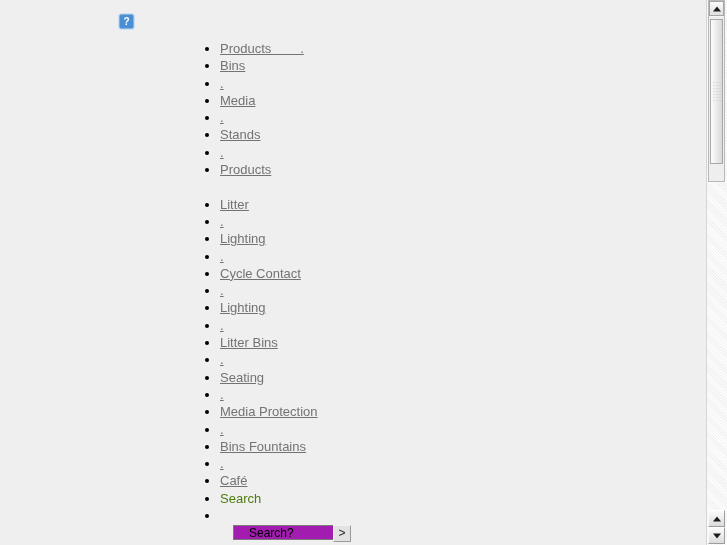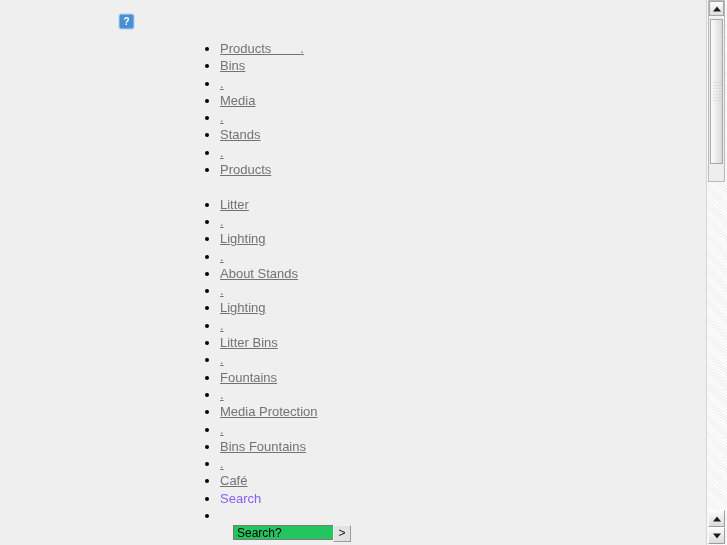--- a/index.html
+++ b/index.html
@@ -70,42 +70,42 @@
   }
   #nav-list li.spacer-li {
     list-style: none;
   }
   #nav-list a {
     color: #737373;
     text-decoration: underline;
     white-space: pre;
   }
   #nav-list .plain-text {
-    color: #8b5cf6;
+    color: #4d7c0f;
     text-decoration: none;
   }
 
   
   #search-form {
     position: absolute;
     left: 233px;
     top: 525px;
     display: flex;
     align-items: stretch;
   }
   #search-input {
     width: 100px;
     height: 15px;
     box-sizing: border-box;
     font-family: "Liberation Sans", sans-serif;
     font-size: 12px;
-    padding: 1px 3px;
+    padding: 1px 15px;
     border: 1px solid #7a7a7a;
     border-right: none;
-    background: #22c55e;
+    background: #a21caf;
     color: #000;
     outline: none;
   }
   #search-submit {
     width: 18px;
     height: 17px;
     box-sizing: border-box;
     font-family: "Liberation Sans", sans-serif;
     font-size: 12px;
     padding: 0;
@@ -239,27 +239,27 @@
       <li><a href="#">Media</a></li>
       <li><a href="#">.</a></li>
       <li><a href="#">Stands</a></li>
       <li><a href="#">.</a></li>
       <li><a href="#">Products</a></li>
       <li class="spacer-li">&nbsp;</li>
       <li><a href="#">Litter</a></li>
       <li><a href="#">.</a></li>
       <li><a href="#">Lighting</a></li>
       <li><a href="#">.</a></li>
-      <li><a href="#">About Stands</a></li>
+      <li><a href="#">Cycle Contact</a></li>
       <li><a href="#">.</a></li>
       <li><a href="#">Lighting</a></li>
       <li><a href="#">.</a></li>
       <li><a href="#">Litter Bins</a></li>
       <li><a href="#">.</a></li>
-      <li><a href="#">Fountains</a></li>
+      <li><a href="#">Seating</a></li>
       <li><a href="#">.</a></li>
       <li><a href="#">Media Protection</a></li>
       <li><a href="#">.</a></li>
       <li><a href="#">Bins Fountains</a></li>
       <li><a href="#">.</a></li>
       <li><a href="#">Café</a></li>
       <li><span class="plain-text">Search</span></li>
       <li>&nbsp;</li>
     </ul>
 

